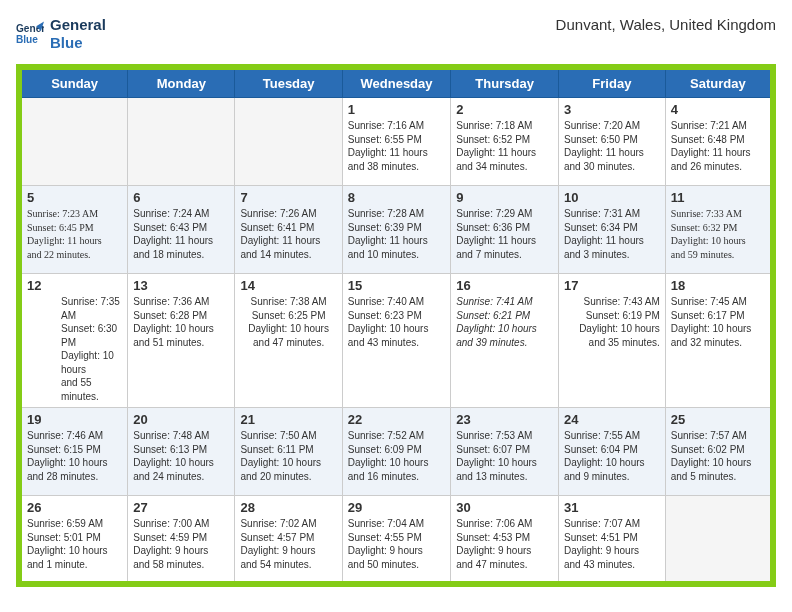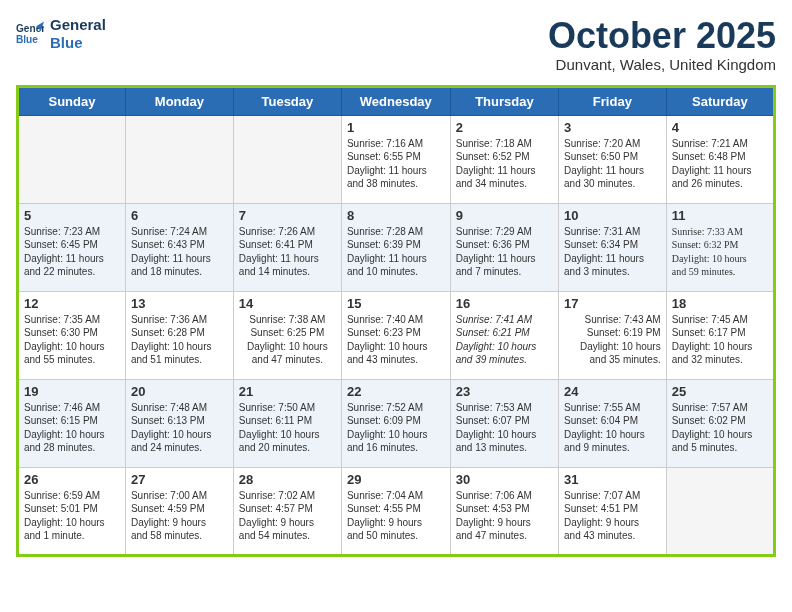--- a/index.html
+++ b/index.html
@@ -34,21 +34,21 @@
       color: #1a3a5c;
       line-height: 1.1;
     }
     .location {
       font-size: 15px;
       color: #333;
     }
     .calendar {
       width: 100%;
       border-collapse: collapse;
-      border: 3px solid #84cc16;
+      border: 6px solid #84cc16;
     }
     .calendar th {
       background: #2a6db5;
       color: #fff;
       font-size: 13px;
       font-weight: bold;
       padding: 6px 4px;
       text-align: center;
       border: 1px solid #1a5a9a;
     }
@@ -89,21 +89,20 @@
       <text x="0" y="16" font-size="13" font-weight="bold" fill="#1a3a5c" font-family="Arial">General</text>
       <text x="0" y="30" font-size="13" font-weight="bold" fill="#2a6db5" font-family="Arial">Blue</text>
       <polygon points="26,8 36,2 32,14" fill="#2a6db5"></polygon>
     </svg>
     <div style="display:flex;flex-direction:column;margin-left:2px;">
       <span style="font-size:15px;font-weight:bold;color:#1a3a5c;line-height:1.2;">General</span>
       <span style="font-size:15px;font-weight:bold;color:#2a6db5;line-height:1.2;">Blue</span>
     </div>
   </div>
   <div class="title-block">
-    <div class="month-title">October 2025</div>
     <div class="location">Dunvant, Wales, United Kingdom</div>
   </div>
 </div>
 
 <table class="calendar">
   <thead>
     <tr>
     <th>Sunday</th>
         <th>Monday</th>
         <th>Tuesday</th>
@@ -143,21 +142,21 @@
           <div class="day-num">4</div>
           <div class="day-info" style="white-space: pre-line;">Sunrise: 7:21 AM
 Sunset: 6:48 PM
 Daylight: 11 hours
 and 26 minutes.</div>
         </td>
       </tr>
       <tr class="alt-row">
         <td>
           <div class="day-num">5</div>
-          <div class="day-info" style="white-space: pre-line;">Sunrise: 7:23 AM
+          <div class="day-info" style="white-space: pre-line; font-family: Liberation Serif, serif;">Sunrise: 7:23 AM
 Sunset: 6:45 PM
 Daylight: 11 hours
 and 22 minutes.</div>
         </td>
         <td>
           <div class="day-num">6</div>
           <div class="day-info" style="white-space: pre-line;">Sunrise: 7:24 AM
 Sunset: 6:43 PM
 Daylight: 11 hours
 and 18 minutes.</div>
@@ -194,21 +193,21 @@
           <div class="day-num">11</div>
           <div class="day-info" style="white-space: pre-line; font-family: Liberation Serif, serif;">Sunrise: 7:33 AM
 Sunset: 6:32 PM
 Daylight: 10 hours
 and 59 minutes.</div>
         </td>
       </tr>
       <tr>
         <td>
           <div class="day-num">12</div>
-          <div class="day-info" style="white-space: pre-line;">Sunrise: 7:35 AM
+          <div class="day-info" style="white-space: pre-line; margin-left: 34px;">Sunrise: 7:35 AM
 Sunset: 6:30 PM
 Daylight: 10 hours
 and 55 minutes.</div>
         </td>
         <td>
           <div class="day-num">13</div>
           <div class="day-info" style="white-space: pre-line;">Sunrise: 7:36 AM
 Sunset: 6:28 PM
 Daylight: 10 hours
 and 51 minutes.</div>

